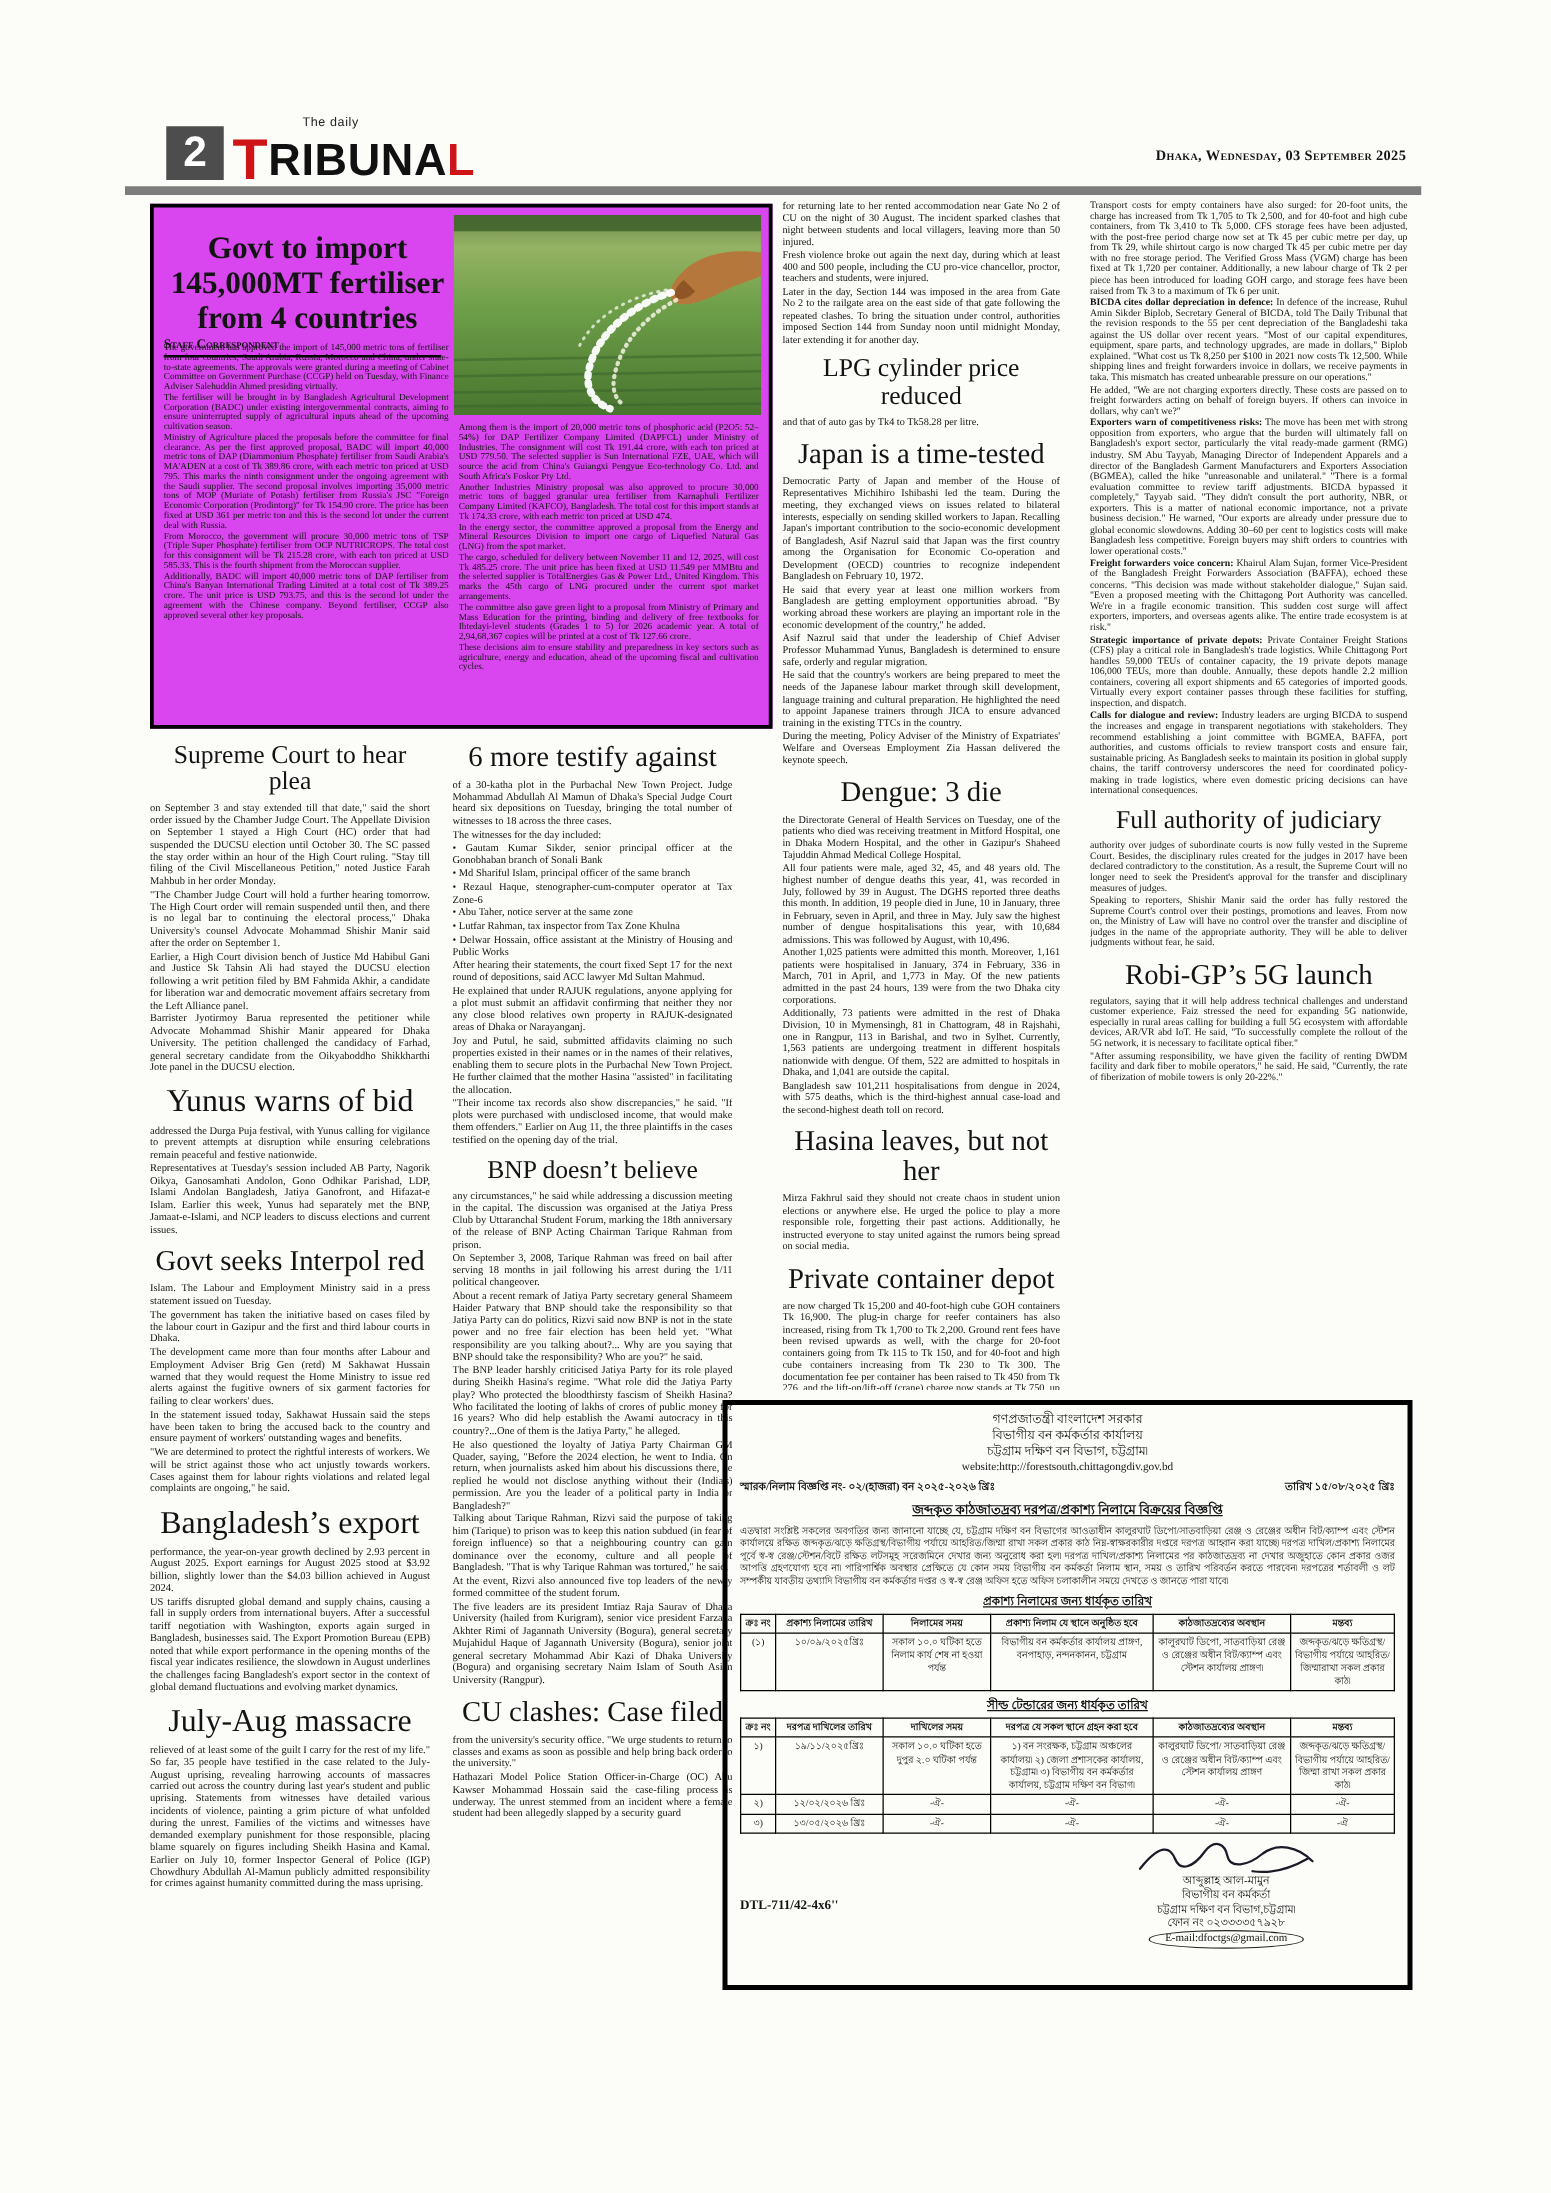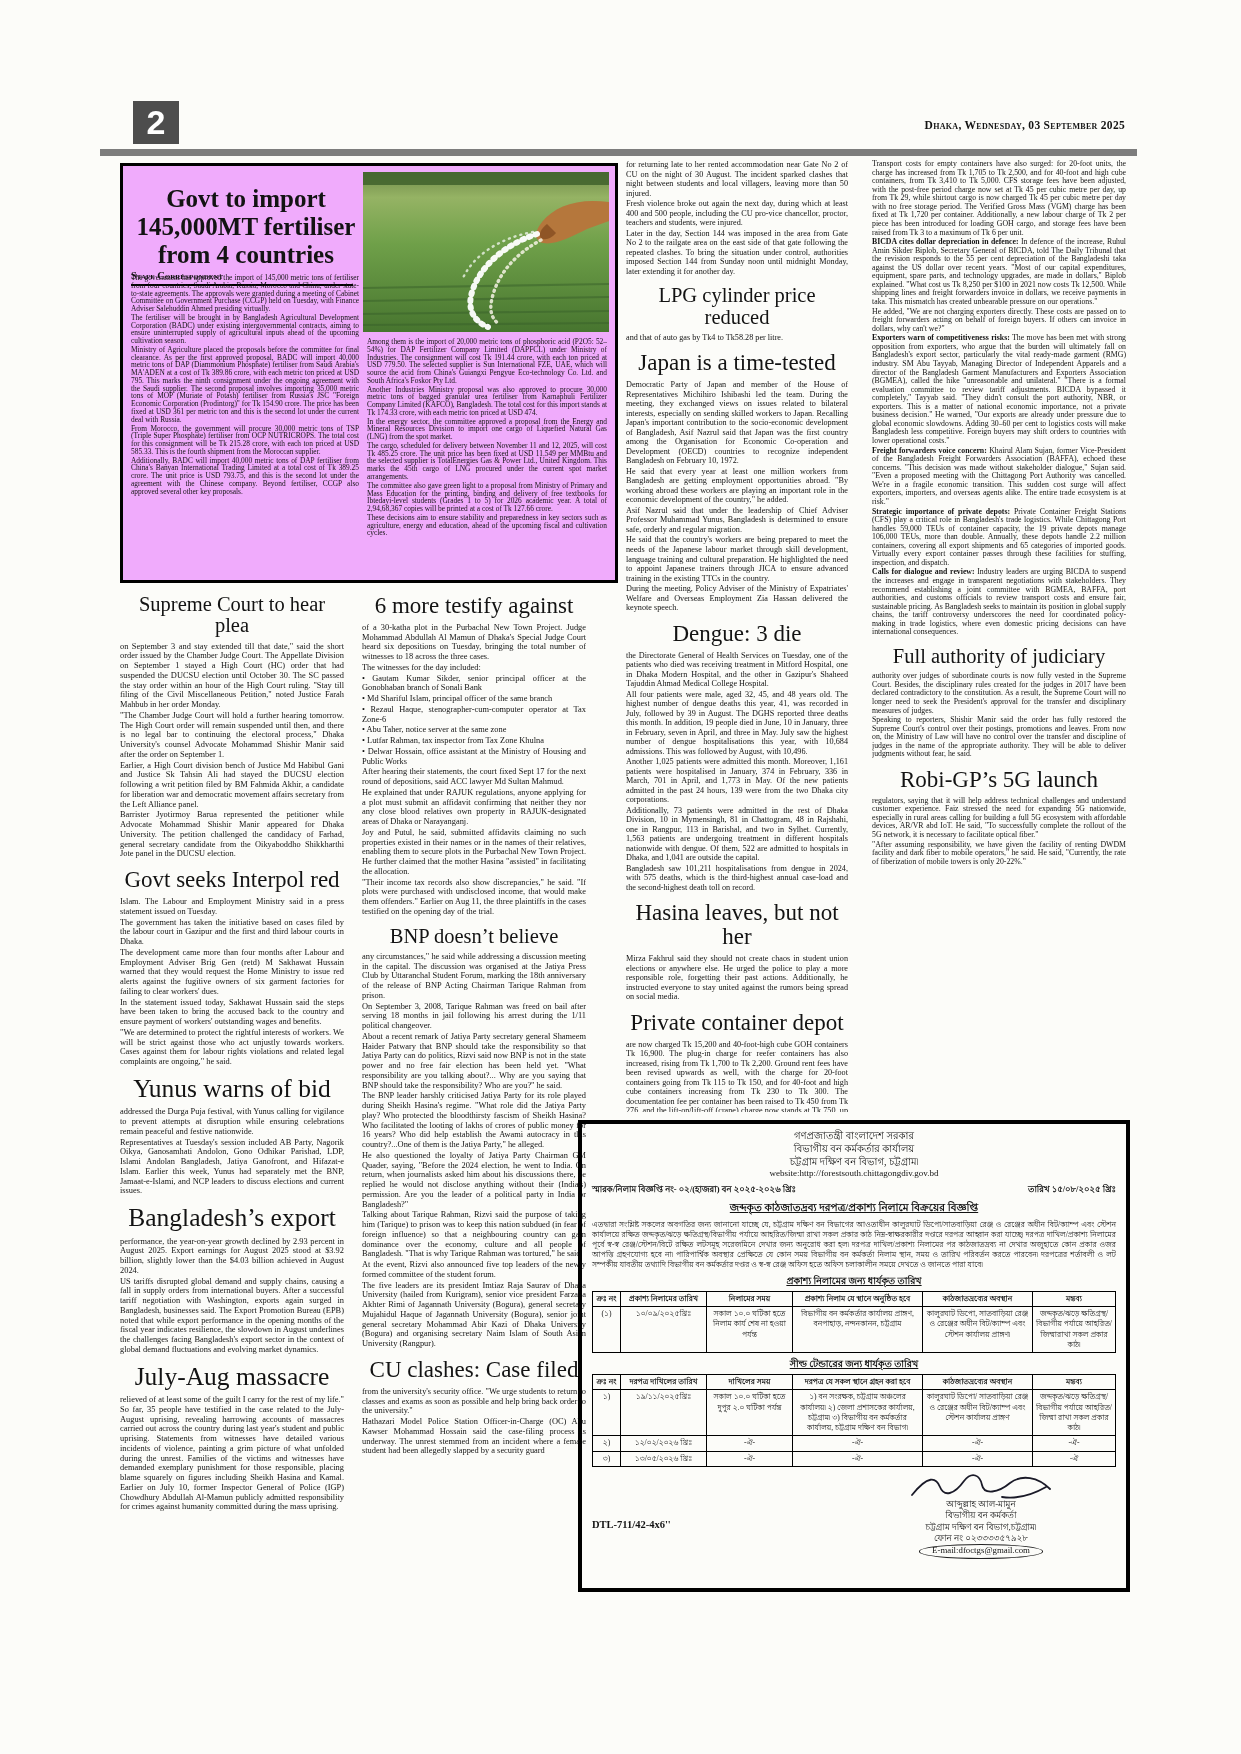--- a/index.html
+++ b/index.html
@@ -33,21 +33,21 @@
   .col{position:absolute;overflow:hidden;}
   #col1{left:120px;top:586px;width:224px;height:1024px;}
   #col2{left:362px;top:586px;width:224px;height:1030px;}
   #col3{left:626px;top:160px;width:222px;height:952px;}
   #col4{left:872px;top:160px;width:254px;height:952px;}
   #col3 .body{font-size:8.2px;}
   #col4 .body{font-size:7.8px;line-height:1.1;}
 
   
   .lead-box{position:absolute;left:120px;top:163px;width:492px;height:414px;border:3px solid #000;
-            background:#f0abfc;}
+            background:#d946ef;}
   .lead-head{position:absolute;left:4px;top:2px;width:238px;text-align:center;font-size:25px;
              line-height:1.12;}
   .lead-byline{position:absolute;left:8px;top:86px;width:222px;font-size:10.5px;font-weight:bold;
                font-variant:small-caps;border-bottom:2.5px solid #000;padding-bottom:3px;margin-top:18px;}
   .lead-colA{position:absolute;left:8px;top:108px;width:228px;height:300px;}
   .lead-colB{position:absolute;left:244px;top:172px;width:240px;height:236px;}
   .lead-box .body{font-size:7.4px;line-height:1.05;}
   .lead-photo{position:absolute;left:240px;top:6px;width:246px;height:160px;display:block;}
 
   
@@ -67,20 +67,24 @@
   .sig-svg{display:block;margin:0 auto -4px;}
   .email-oval{display:inline-block;border:1.5px solid #222;border-radius:50%;padding:0 12px 1px;}
   .dtl{position:absolute;left:10px;bottom:58px;font-weight:bold;font-size:10.5px;}
 </style>
 </head>
 <body>
 
 <div class="page">
 
   <div class="pgnum">2</div>
+  <div class="masthead">
+    <span class="the-daily">The daily</span>
+    <span class="logo"><span class="red big">T</span><span>RIBUNA</span><span class="red">L</span></span>
+  </div>
   <div class="dateline">Dhaka, Wednesday, 03 September 2025</div>
   <div class="hdr-rule"></div>
 
   <div class="lead-box">
     <h1 class="lead-head">Govt to import 145,000MT fertiliser from 4 countries</h1>
     <div class="lead-byline">Staff Correspondent</div>
     <svg class="lead-photo" viewBox="0 0 246 160" preserveAspectRatio="none" role="img">
       <defs>
         <linearGradient id="fg" x1="0" y1="0" x2="0" y2="1">
           <stop offset="0" stop-color="#6e8a48"></stop>
@@ -124,34 +128,34 @@
     <section>
       <h2 class="head">Supreme Court to hear plea</h2>
       <div class="body">
           <p class="para">on September 3 and stay extended till that date," said the short order issued by the Chamber Judge Court. The Appellate Division on September 1 stayed a High Court (HC) order that had suspended the DUCSU election until October 30. The SC passed the stay order within an hour of the High Court ruling. "Stay till filing of the Civil Miscellaneous Petition," noted Justice Farah Mahbub in her order Monday.</p>
           <p class="para">"The Chamber Judge Court will hold a further hearing tomorrow. The High Court order will remain suspended until then, and there is no legal bar to continuing the electoral process," Dhaka University's counsel Advocate Mohammad Shishir Manir said after the order on September 1.</p>
           <p class="para">Earlier, a High Court division bench of Justice Md Habibul Gani and Justice Sk Tahsin Ali had stayed the DUCSU election following a writ petition filed by BM Fahmida Akhir, a candidate for liberation war and democratic movement affairs secretary from the Left Alliance panel.</p>
           <p class="para">Barrister Jyotirmoy Barua represented the petitioner while Advocate Mohammad Shishir Manir appeared for Dhaka University. The petition challenged the candidacy of Farhad, general secretary candidate from the Oikyaboddho Shikkharthi Jote panel in the DUCSU election.</p>
         </div>
     </section>
     <section>
+      <h2 class="head xl">Yunus warns of bid</h2>
+      <div class="body">
+          <p class="para">addressed the Durga Puja festival, with Yunus calling for vigilance to prevent attempts at disruption while ensuring celebrations remain peaceful and festive nationwide.</p>
+          <p class="para">Representatives at Tuesday's session included AB Party, Nagorik Oikya, Ganosamhati Andolon, Gono Odhikar Parishad, LDP, Islami Andolan Bangladesh, Jatiya Ganofront, and Hifazat-e Islam. Earlier this week, Yunus had separately met the BNP, Jamaat-e-Islami, and NCP leaders to discuss elections and current issues.</p>
+        </div>
+    </section>
+    <section>
       <h2 class="head lg">Govt seeks Interpol red</h2>
       <div class="body">
           <p class="para">Islam. The Labour and Employment Ministry said in a press statement issued on Tuesday.</p>
           <p class="para">The government has taken the initiative based on cases filed by the labour court in Gazipur and the first and third labour courts in Dhaka.</p>
           <p class="para">The development came more than four months after Labour and Employment Adviser Brig Gen (retd) M Sakhawat Hussain warned that they would request the Home Ministry to issue red alerts against the fugitive owners of six garment factories for failing to clear workers' dues.</p>
           <p class="para">In the statement issued today, Sakhawat Hussain said the steps have been taken to bring the accused back to the country and ensure payment of workers' outstanding wages and benefits.</p>
           <p class="para">"We are determined to protect the rightful interests of workers. We will be strict against those who act unjustly towards workers. Cases against them for labour rights violations and related legal complaints are ongoing," he said.</p>
-        </div>
-    </section>
-    <section>
-      <h2 class="head xl">Yunus warns of bid</h2>
-      <div class="body">
-          <p class="para">addressed the Durga Puja festival, with Yunus calling for vigilance to prevent attempts at disruption while ensuring celebrations remain peaceful and festive nationwide.</p>
-          <p class="para">Representatives at Tuesday's session included AB Party, Nagorik Oikya, Ganosamhati Andolon, Gono Odhikar Parishad, LDP, Islami Andolan Bangladesh, Jatiya Ganofront, and Hifazat-e Islam. Earlier this week, Yunus had separately met the BNP, Jamaat-e-Islami, and NCP leaders to discuss elections and current issues.</p>
         </div>
     </section>
     <section>
       <h2 class="head xl">Bangladesh’s export</h2>
       <div class="body">
           <p class="para">performance, the year-on-year growth declined by 2.93 percent in August 2025. Export earnings for August 2025 stood at $3.92 billion, slightly lower than the $4.03 billion achieved in August 2024.</p>
           <p class="para">US tariffs disrupted global demand and supply chains, causing a fall in supply orders from international buyers. After a successful tariff negotiation with Washington, exports again surged in Bangladesh, businesses said. The Export Promotion Bureau (EPB) noted that while export performance in the opening months of the fiscal year indicates resilience, the slowdown in August underlines the challenges facing Bangladesh's export sector in the context of global demand fluctuations and evolving market dynamics.</p>
         </div>
     </section>
     <section>

